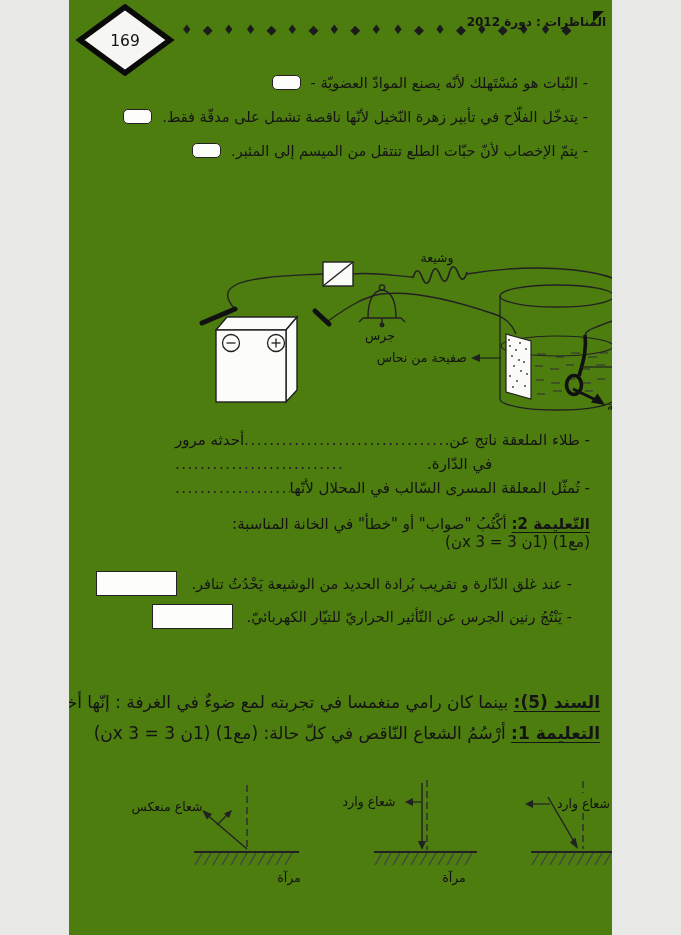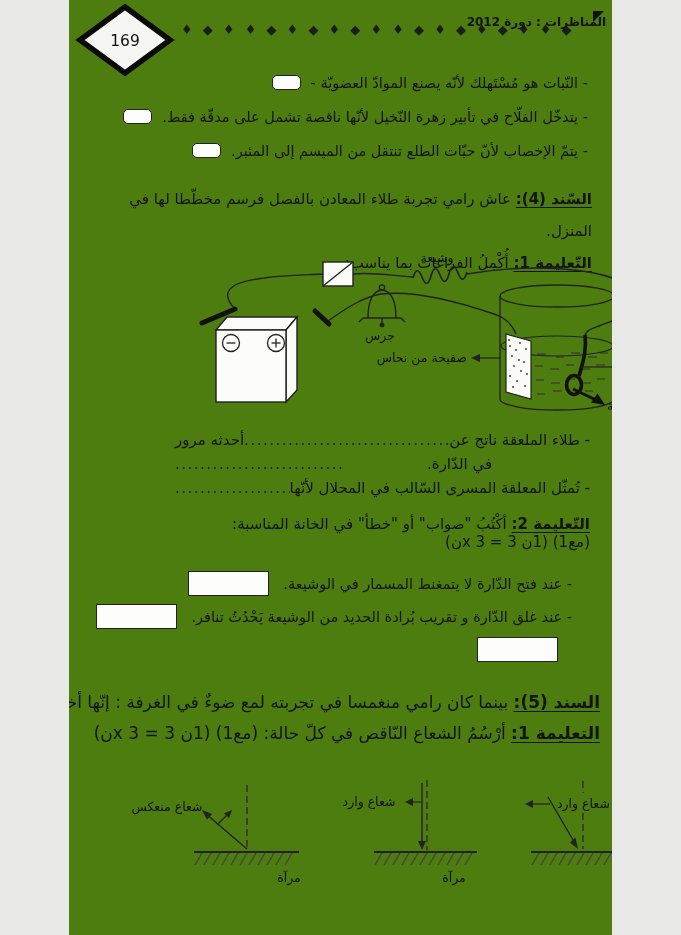--- a/index.html
+++ b/index.html
@@ -68,30 +68,20 @@
       <span>- النّبات هو مُسْتَهلك لأنّه يصنع الموادّ العضويّة -</span><span class="chkbox"></span>
     </div>
     <div class="line">
       <span>- يتدخّل الفلّاح في تأبير زهرة النّخيل لأنّها ناقصة تشمل على مدقّة فقط.</span><span class="chkbox"></span>
     </div>
     <div class="line">
       <span>- يتمّ الإخصاب لأنّ حبّات الطلع تنتقل من الميسم إلى المئبر.</span><span class="chkbox"></span>
     </div>
   </div>
 
-  <div class="sanad4 rtl">
-    <div>
-      <span class="lbl">السّند (4):</span>
-      <span>عاش رامي تجربة طلاء المعادن بالفصل فرسم مخطّطا لها في المنزل.</span>
-    </div>
-    <div>
-      <span class="lbl">التّعليمة 1:</span>
-      <span>أُكْمِلُ الفراغات بما يناسب:</span>
-    </div>
-  </div>
 
   <svg class="circuit" width="681" height="185" viewBox="0 0 681 185">
     <g stroke="#222" fill="none" stroke-width="1.4">
 
       <path d="M166,59 C150,42 160,32 195,28 C215,25 235,25 254,24"></path>
       <path d="M284,24 C305,22 325,26 344,27"></path>
       <path d="M398,24 C470,12 556,18 566,46 C571,64 550,68 530,76 C522,79 518,80 516,85"></path>
 
       <path d="M259,71 C283,54 296,47 312,44 C345,40 390,52 425,64 C437,68 443,74 447,84"></path>
     </g>
@@ -230,27 +220,24 @@
   </div>
 
   <div class="instr2 rtl">
     <span class="lbl">التّعليمة 2:</span>
     <span>أكْتُبُ "صواب" أو "خطأ" في الخانة المناسبة:</span>
     <span class="nw">(مع1) (1ن x 3 = 3ن)</span>
   </div>
 
   <div class="tf rtl">
     <div class="line">
-      <span>- عند فتح الدّارة لا يتمغنط المسمار في الوشيعة.</span><span class="ansbox"></span>
-    </div>
-    <div class="line">
       <span>- عند غلق الدّارة و تقريب بُرادة الحديد من الوشيعة يَحْدُثُ تنافر.</span><span class="ansbox"></span>
     </div>
     <div class="line">
-      <span class="ansbox"></span>
+      <span>- يَنْتُجُ رنين الجرس عن التّأثير الحراريّ للتيّار الكهربائيّ.</span><span class="ansbox"></span>
     </div>
   </div>
 
   <div class="sanad5 rtl">
     <div class="l1">
       <span class="lbl">السند (5):</span>
       <span>بينما كان رامي منغمسا في تجربته لمع ضوءٌ في الغرفة : إنّها أخته الصغيرة و بيدها مرآة.</span>
     </div>
     <div>
       <span class="lbl">التعليمة 1:</span>

